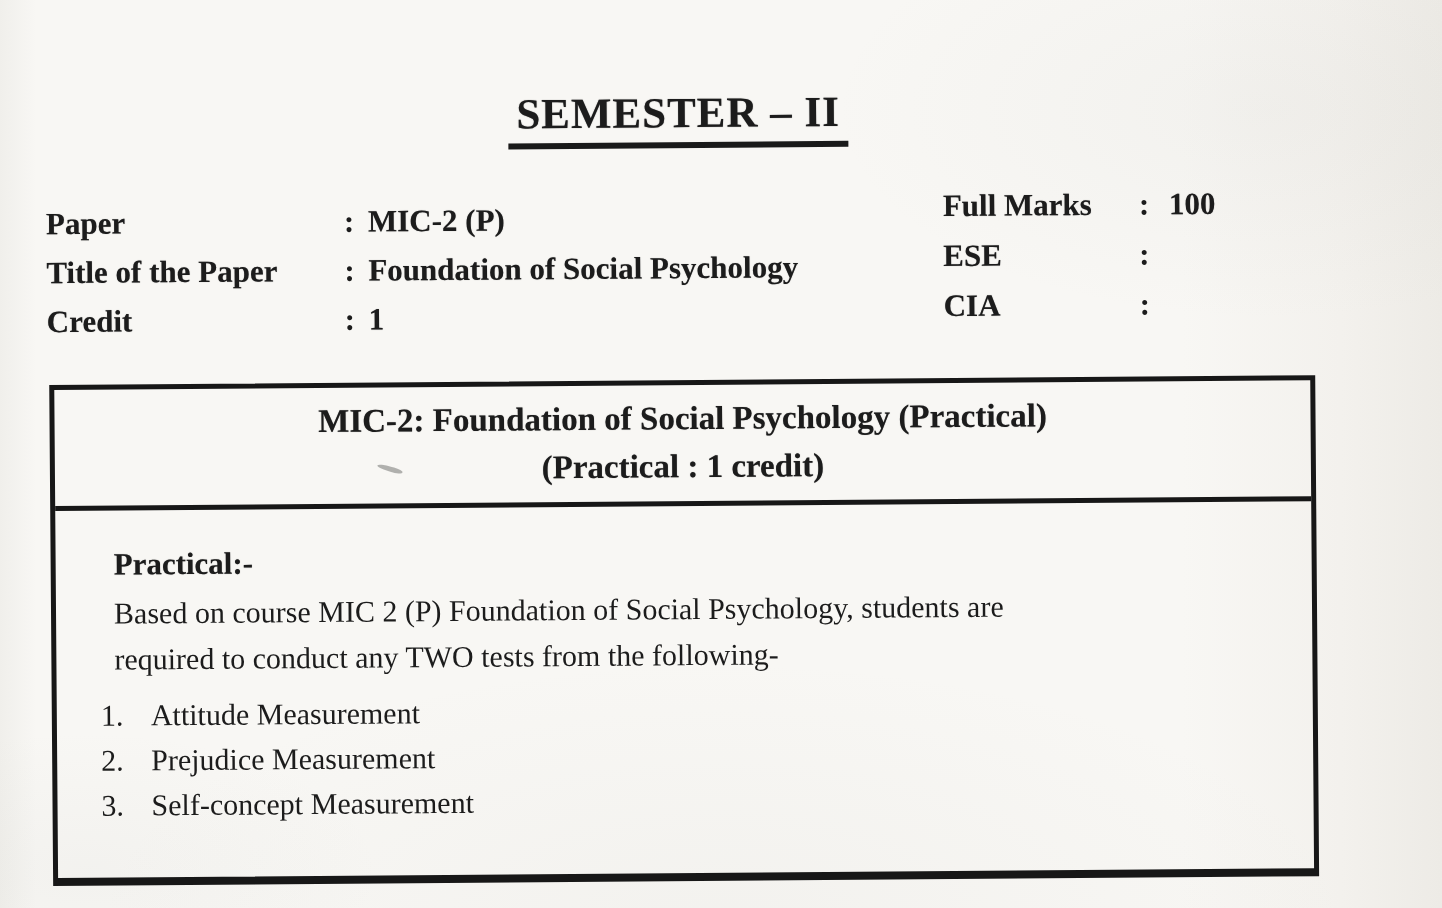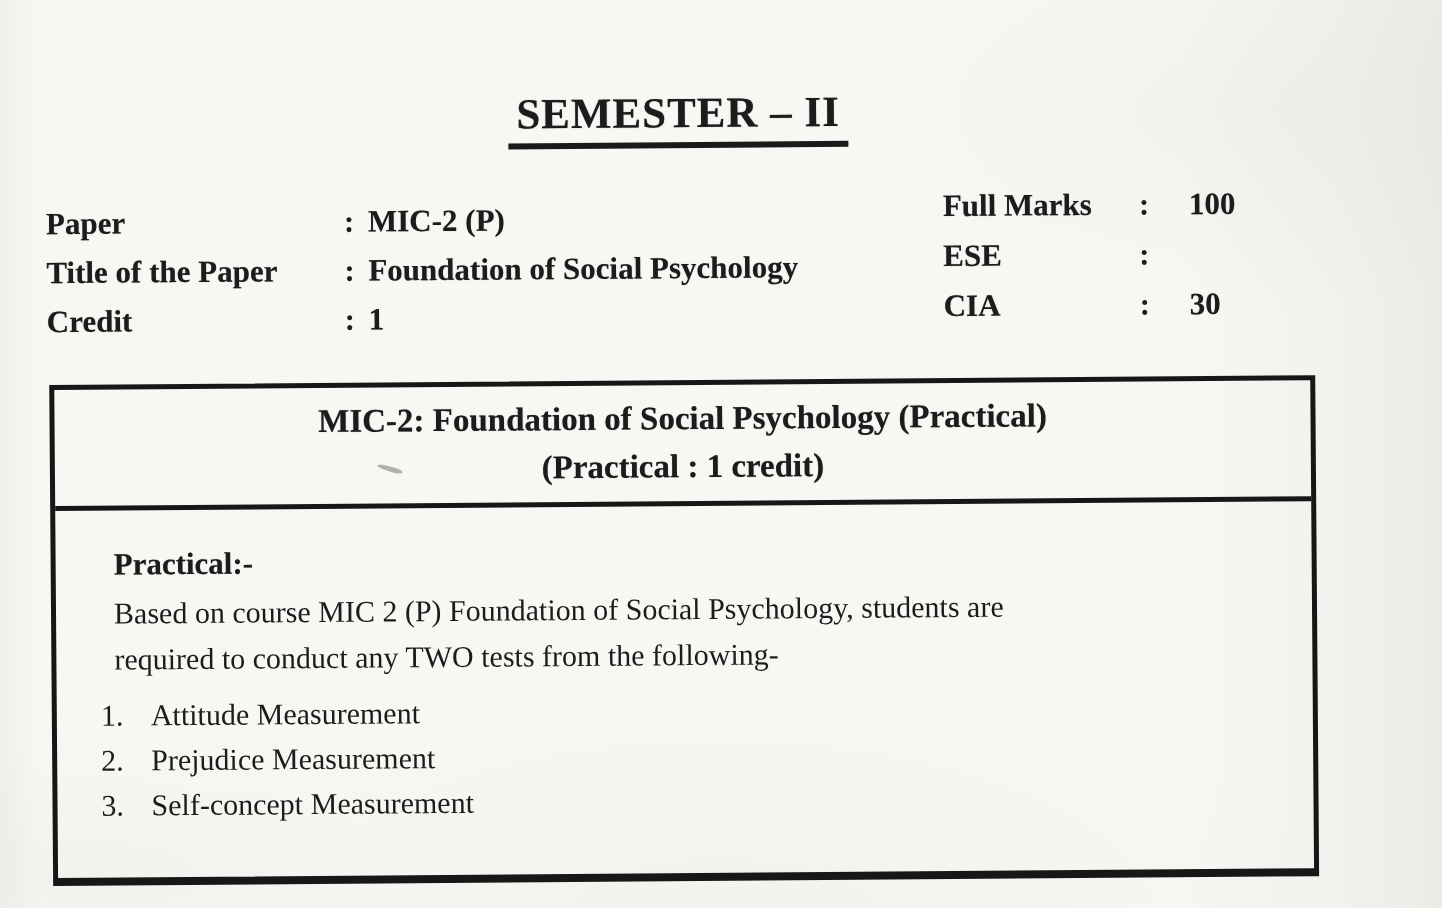--- a/index.html
+++ b/index.html
@@ -68,21 +68,21 @@
     position: absolute;
     top: 183px;
     left: 945px;
     width: 340px;
     font-size: 31px;
     font-weight: 700;
   }
   .meta-right .row { display: flex; height: 50px; line-height: 50px; }
   .meta-right .lbl { width: 196px; text-shadow: 0 0 0.8px rgba(30,30,30,0.5); }
   .meta-right .sep { width: 30px; }
-  .meta-right .val { flex: 1; text-shadow: 0 0 0.8px rgba(30,30,30,0.5); margin-left: 20px; }
+  .meta-right .val { flex: 1; text-shadow: 0 0 0.8px rgba(30,30,30,0.5); }
 
   
   .course-box {
     position: absolute;
     top: 380px;
     left: 50px;
     width: 1256px;
     border: 5px solid #171717;
     border-bottom-width: 8px;
     background: transparent;
@@ -167,21 +167,20 @@
       <span class="sep">:</span>
       <span class="val">100</span>
     </div>
     <div class="row">
       <span class="lbl">ESE</span>
       <span class="sep">:</span>
     </div>
     <div class="row">
       <span class="lbl">CIA</span>
       <span class="sep">:</span>
-      <span class="val">30</span>
     </div>
   </div>
 
   <div class="course-box">
     <div class="box-header">
       <div>MIC-2: Foundation of Social Psychology (Practical)</div>
       <div>(Practical : 1 credit)</div>
       <span class="pen-mark"></span>
     </div>
     <div class="box-body">

